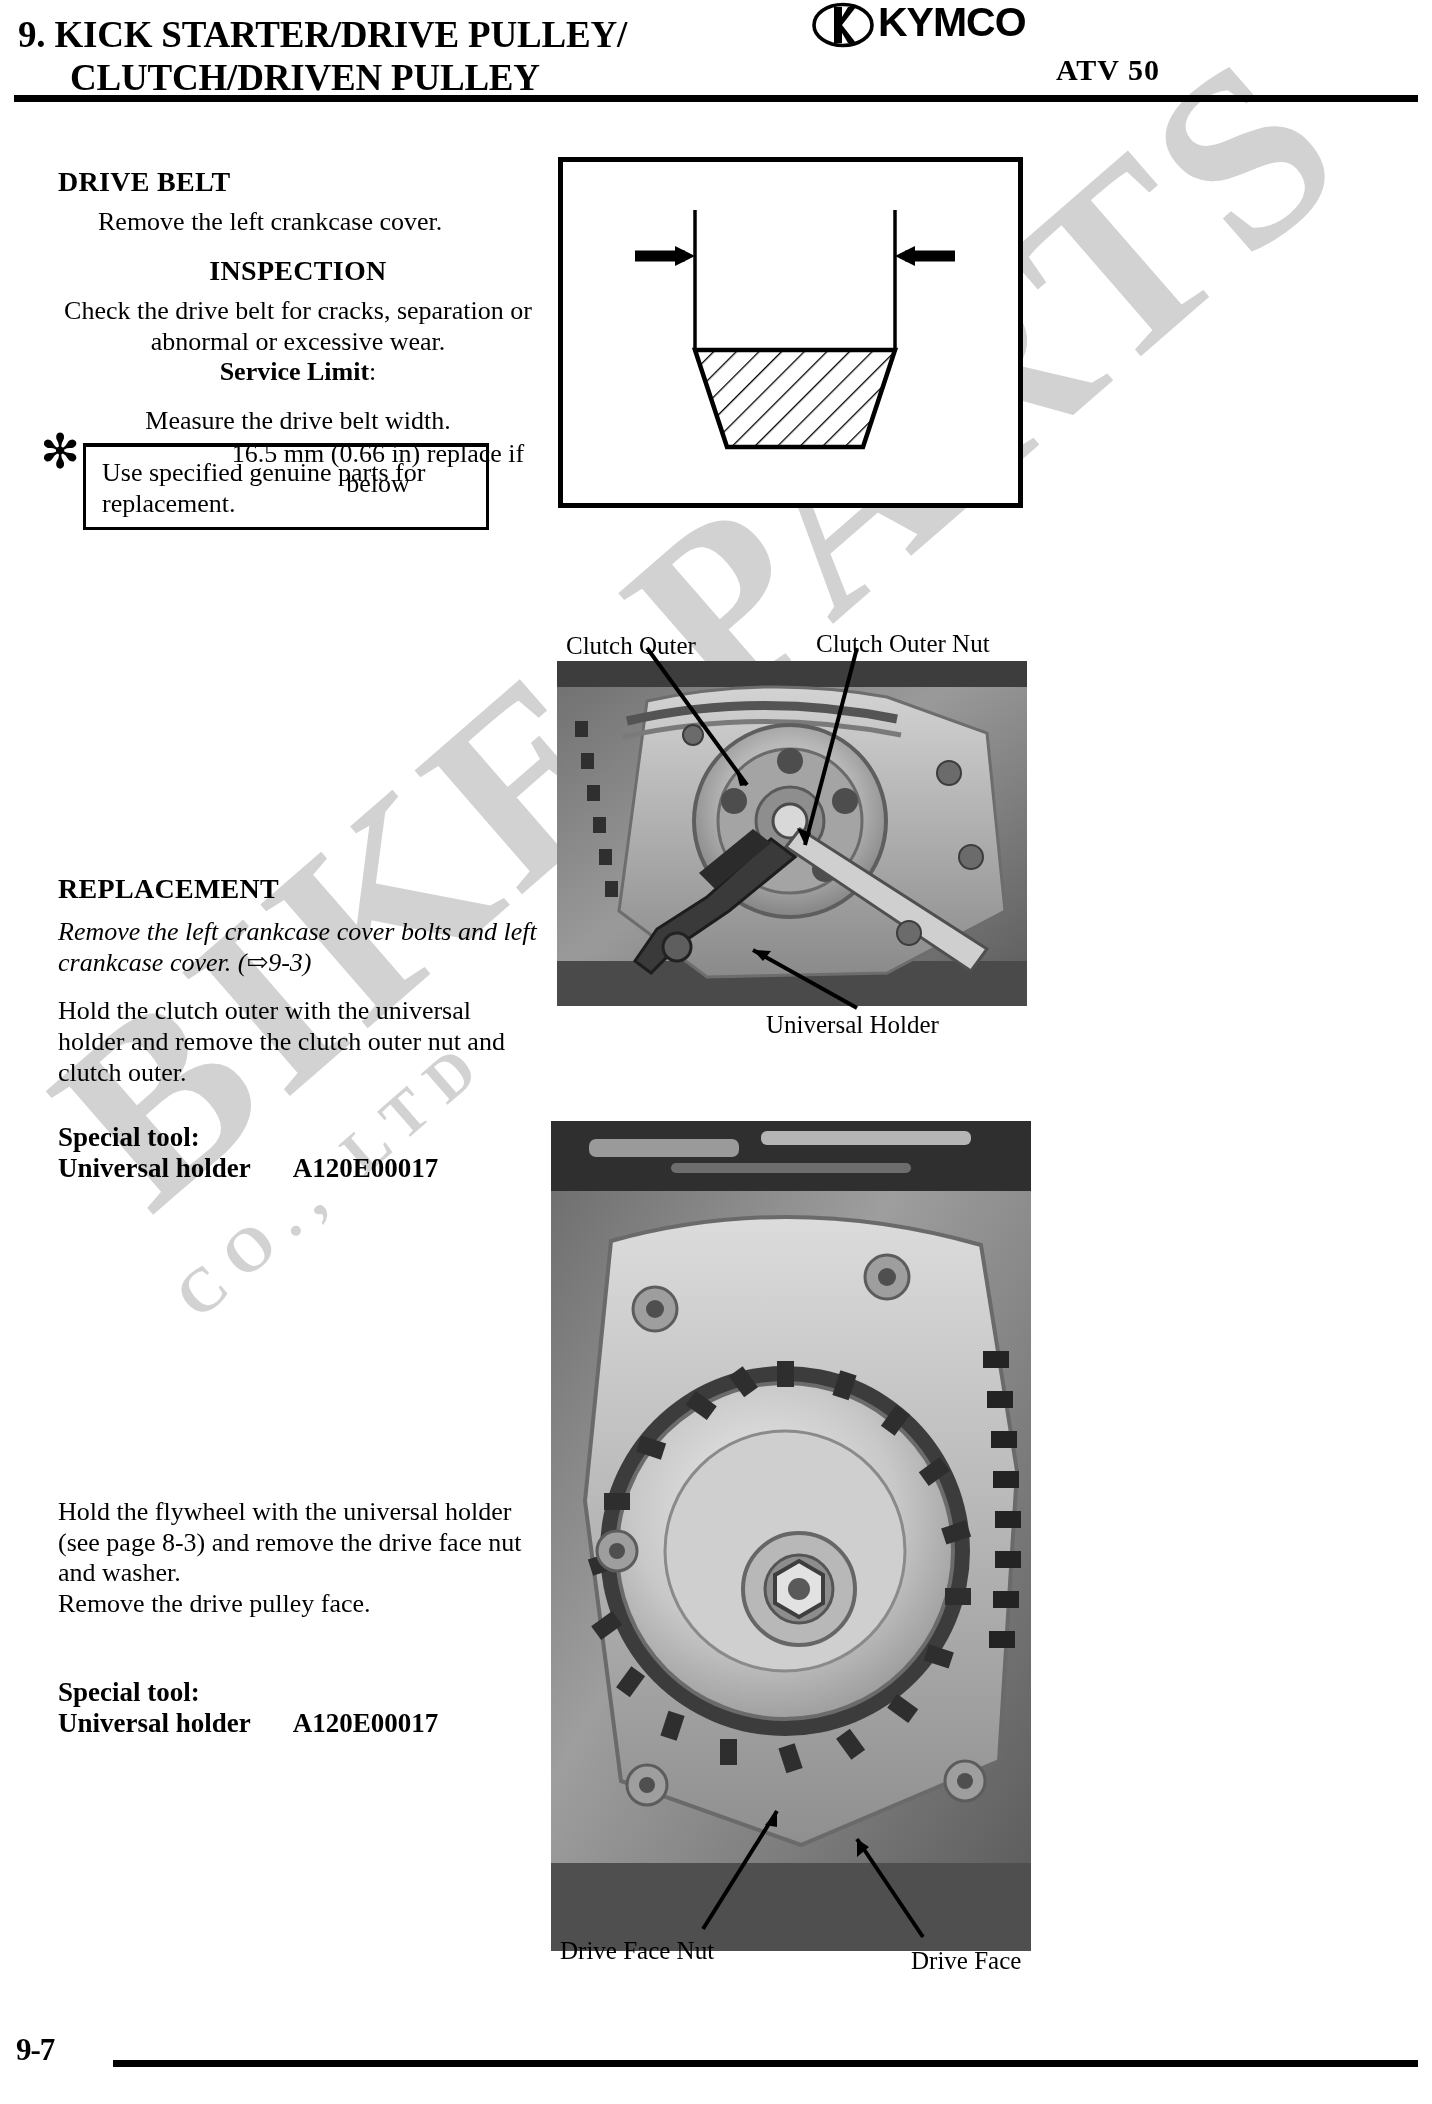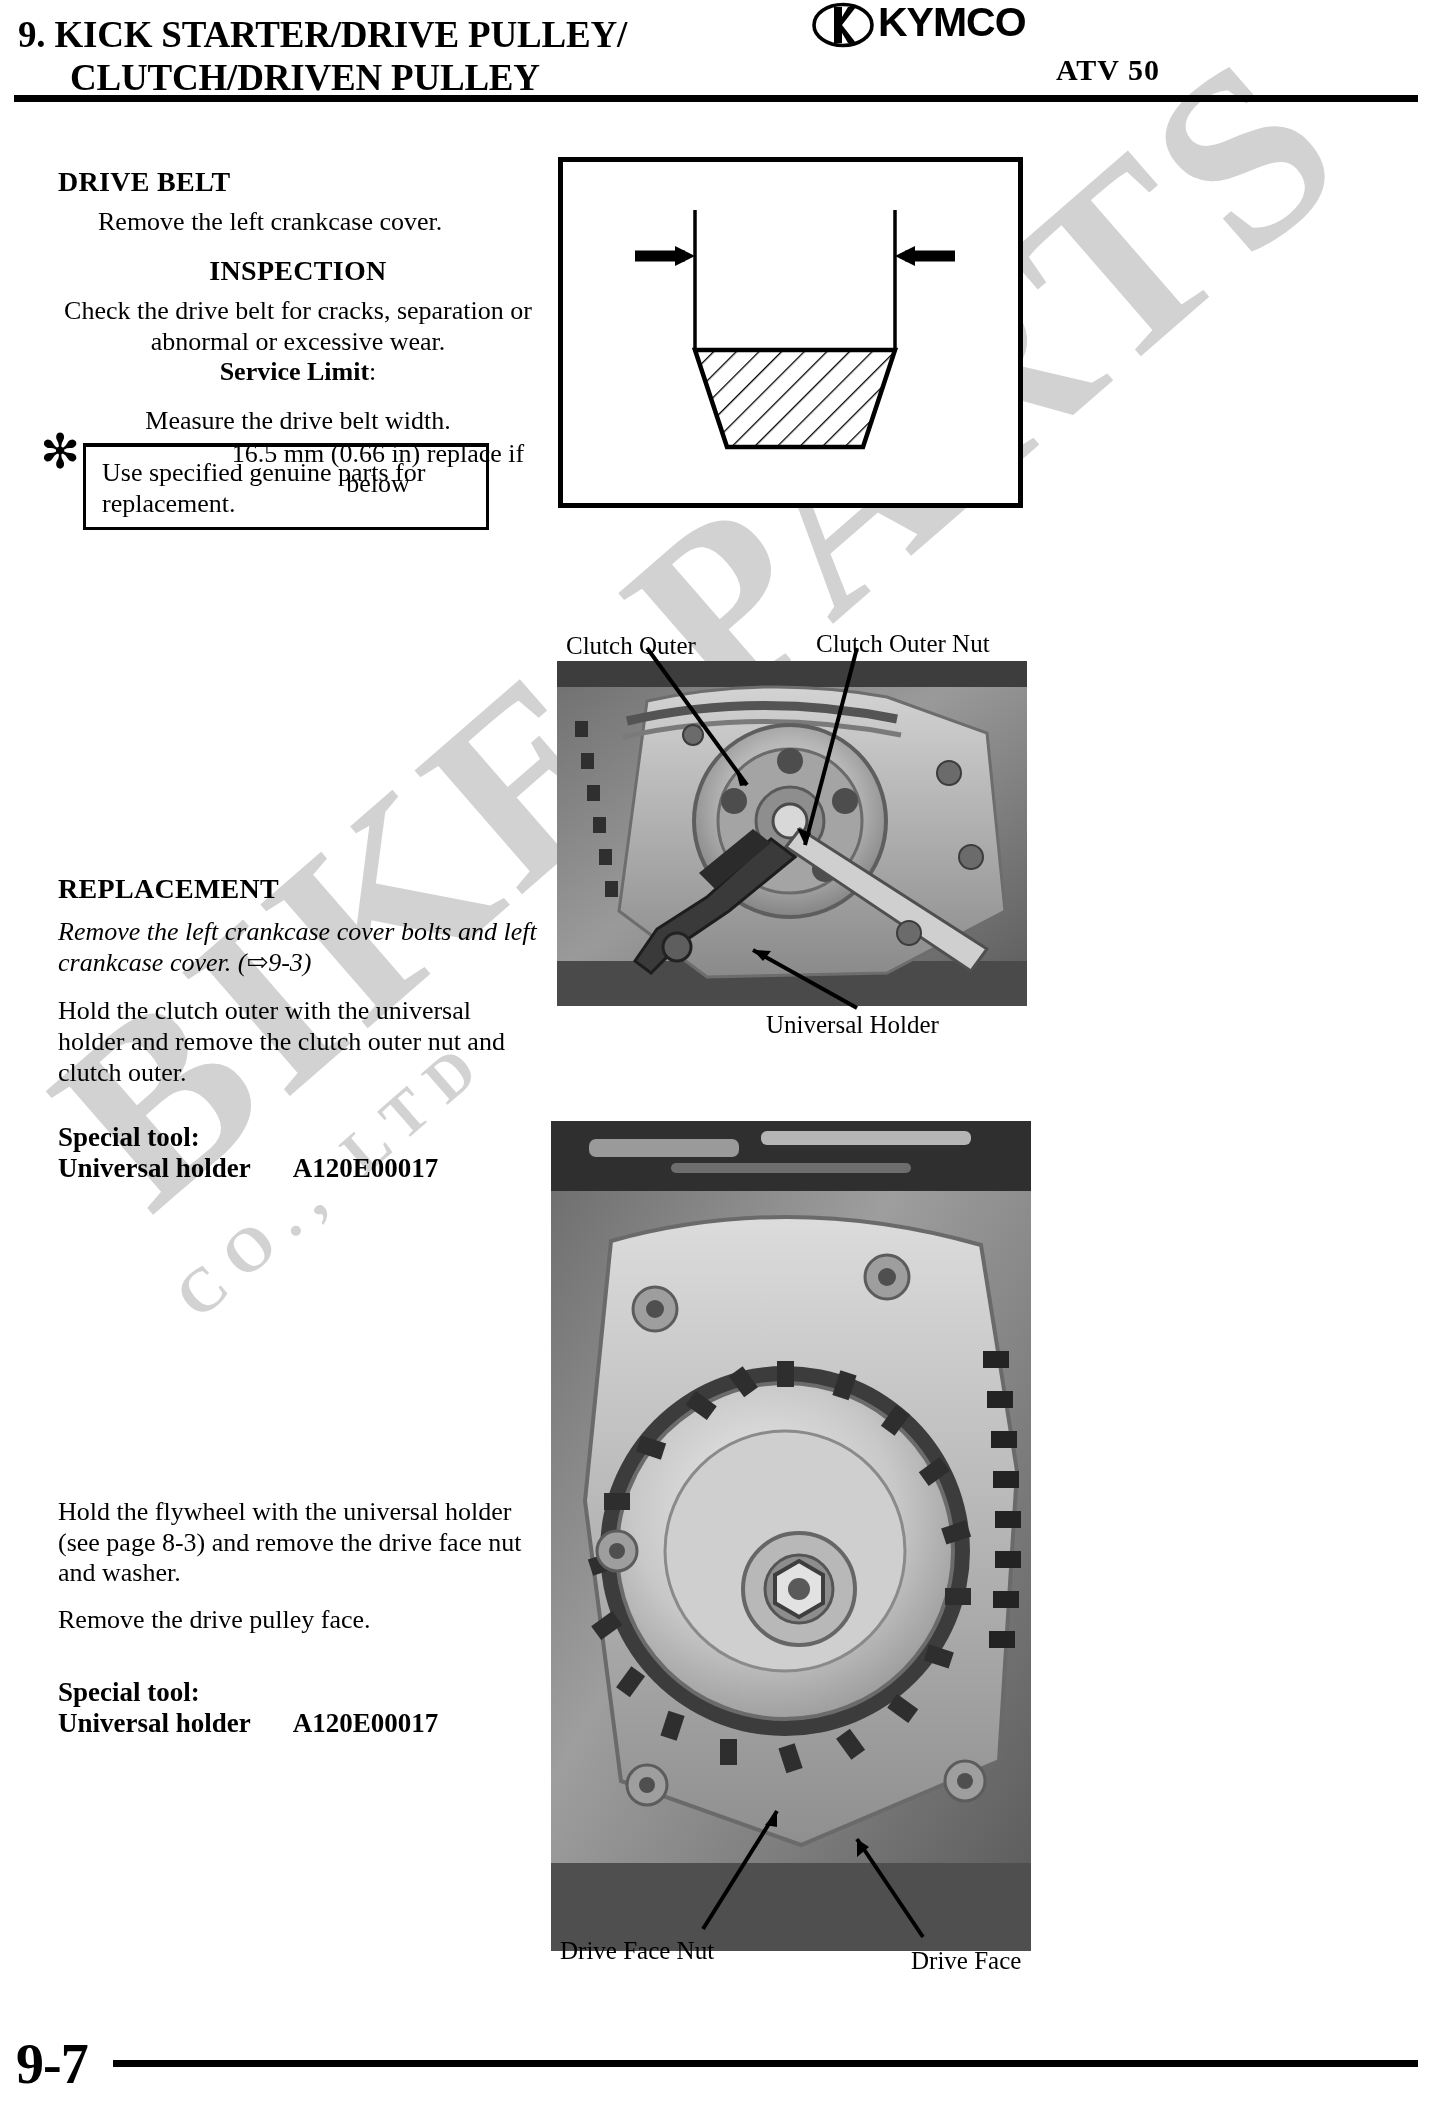--- a/index.html
+++ b/index.html
@@ -179,21 +179,21 @@
 
   .blk-replacement { position: absolute; left: 0; top: 873px; width: 480px; }
   .blk-replacement .p1 { margin-top: 12px; font-style: italic; }
   .blk-replacement .p2 { margin-top: 18px; }
 
   .blk-tool1 { position: absolute; left: 0; top: 1122px; width: 480px; }
   .tool-row { font-size: 27px; font-weight: bold; }
   .tool-row .code { display: inline-block; margin-left: 42px; }
 
   .blk-flywheel { position: absolute; left: 0; top: 1497px; width: 500px; }
-  .blk-flywheel .p2 { margin-top: 16px; }
+  .blk-flywheel .p2 { margin-top: 0px; }
 
   .blk-tool2 { position: absolute; left: 0; top: 1677px; width: 480px; }
 
   
   .diagram-box {
     position: absolute;
     left: 558px;
     top: 157px;
     width: 455px;
     height: 341px;
@@ -247,21 +247,21 @@
     left: 0;
     bottom: 0;
     width: 1432px;
     height: 90px;
     z-index: 5;
   }
   .page-num {
     position: absolute;
     left: 16px;
     top: 18px;
-    font-size: 56px;
+    font-size: 31px;
     font-weight: bold;
     letter-spacing: -1px;
   }
   .footer-rule {
     position: absolute;
     left: 113px;
     top: 46px;
     width: 1305px;
     height: 7px;
     background: #000;

